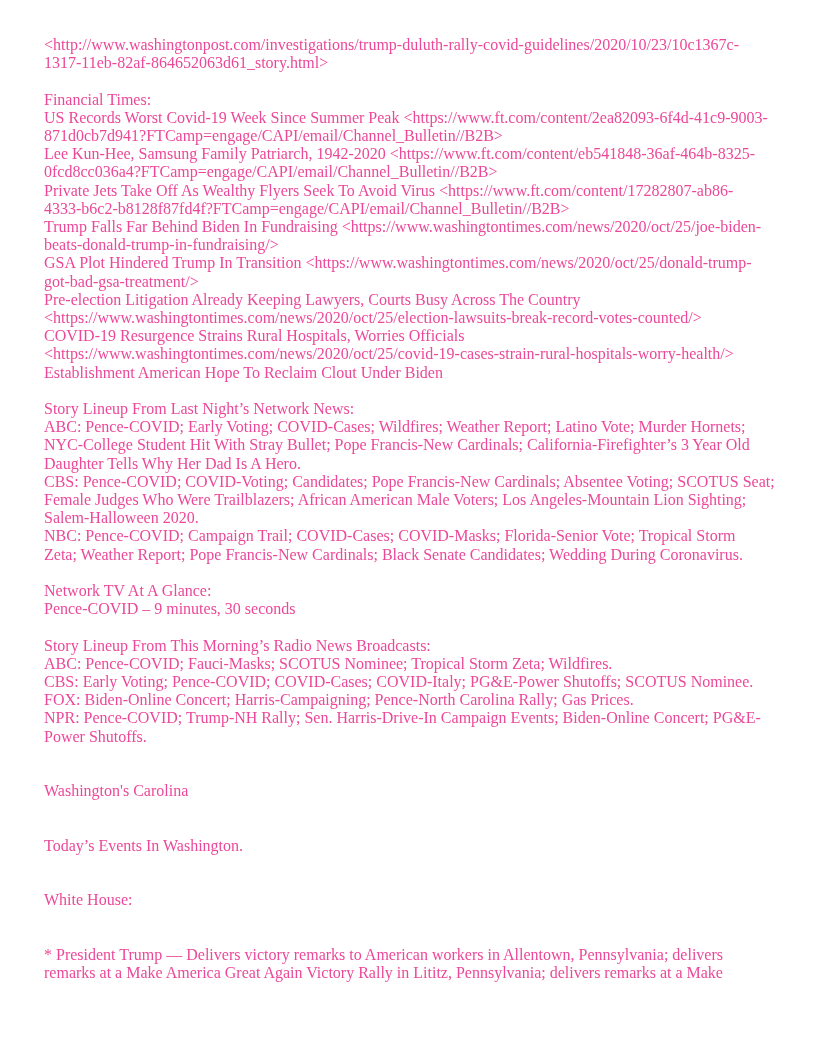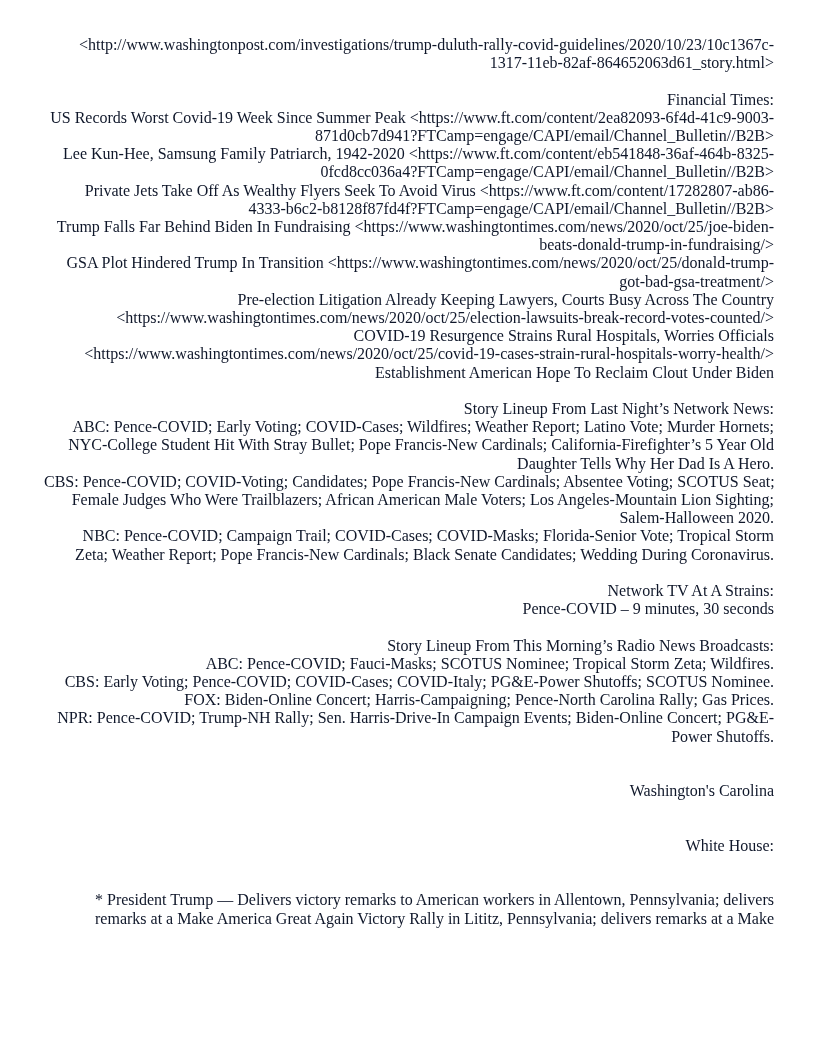--- a/index.html
+++ b/index.html
@@ -32,21 +32,21 @@
     line-height: 18.2px;
     min-height: 18.2px;
     white-space: pre;
     letter-spacing: 0;
   }
 </style>
 </head>
 <body>
 
 <div class="page">
-  <div id="doc-body" style="color: #0f172a; text-align: right;">
+  <div id="doc-body" style="color: #ec4899;">
       <div class="doc-section">
         <div class="line">&lt;http://www.washingtonpost.com/investigations/trump-duluth-rally-covid-guidelines/2020/10/23/10c1367c-</div>
         <div class="line">1317-11eb-82af-864652063d61_story.html&gt;</div>
         <div class="line"></div>
       </div>
       <div class="doc-section">
         <div class="line">Financial Times:</div>
         <div class="line">US Records Worst Covid-19 Week Since Summer Peak &lt;https://www.ft.com/content/2ea82093-6f4d-41c9-9003-</div>
         <div class="line">871d0cb7d941?FTCamp=engage/CAPI/email/Channel_Bulletin//B2B&gt;</div>
         <div class="line">Lee Kun-Hee, Samsung Family Patriarch, 1942-2020 &lt;https://www.ft.com/content/eb541848-36af-464b-8325-</div>
@@ -62,50 +62,55 @@
         <div class="line">Pre-election Litigation Already Keeping Lawyers, Courts Busy Across The Country</div>
         <div class="line">&lt;https://www.washingtontimes.com/news/2020/oct/25/election-lawsuits-break-record-votes-counted/&gt;</div>
         <div class="line">COVID-19 Resurgence Strains Rural Hospitals, Worries Officials</div>
         <div class="line">&lt;https://www.washingtontimes.com/news/2020/oct/25/covid-19-cases-strain-rural-hospitals-worry-health/&gt;</div>
         <div class="line">Establishment American Hope To Reclaim Clout Under Biden</div>
         <div class="line"></div>
       </div>
       <div class="doc-section">
         <div class="line">Story Lineup From Last Night’s Network News:</div>
         <div class="line">ABC: Pence-COVID; Early Voting; COVID-Cases; Wildfires; Weather Report; Latino Vote; Murder Hornets;</div>
-        <div class="line">NYC-College Student Hit With Stray Bullet; Pope Francis-New Cardinals; California-Firefighter’s 5 Year Old</div>
+        <div class="line">NYC-College Student Hit With Stray Bullet; Pope Francis-New Cardinals; California-Firefighter’s 3 Year Old</div>
         <div class="line">Daughter Tells Why Her Dad Is A Hero.</div>
         <div class="line">CBS: Pence-COVID; COVID-Voting; Candidates; Pope Francis-New Cardinals; Absentee Voting; SCOTUS Seat;</div>
         <div class="line">Female Judges Who Were Trailblazers; African American Male Voters; Los Angeles-Mountain Lion Sighting;</div>
         <div class="line">Salem-Halloween 2020.</div>
         <div class="line">NBC: Pence-COVID; Campaign Trail; COVID-Cases; COVID-Masks; Florida-Senior Vote; Tropical Storm</div>
         <div class="line">Zeta; Weather Report; Pope Francis-New Cardinals; Black Senate Candidates; Wedding During Coronavirus.</div>
         <div class="line"></div>
       </div>
       <div class="doc-section">
-        <div class="line">Network TV At A Strains:</div>
+        <div class="line">Network TV At A Glance:</div>
         <div class="line">Pence-COVID – 9 minutes, 30 seconds</div>
         <div class="line"></div>
       </div>
       <div class="doc-section">
         <div class="line">Story Lineup From This Morning’s Radio News Broadcasts:</div>
         <div class="line">ABC: Pence-COVID; Fauci-Masks; SCOTUS Nominee; Tropical Storm Zeta; Wildfires.</div>
         <div class="line">CBS: Early Voting; Pence-COVID; COVID-Cases; COVID-Italy; PG&amp;E-Power Shutoffs; SCOTUS Nominee.</div>
         <div class="line">FOX: Biden-Online Concert; Harris-Campaigning; Pence-North Carolina Rally; Gas Prices.</div>
         <div class="line">NPR: Pence-COVID; Trump-NH Rally; Sen. Harris-Drive-In Campaign Events; Biden-Online Concert; PG&amp;E-</div>
         <div class="line">Power Shutoffs.</div>
         <div class="line"></div>
         <div class="line"></div>
       </div>
       <div class="doc-section">
         <div class="line">Washington's Carolina</div>
         <div class="line"></div>
         <div class="line"></div>
       </div>
       <div class="doc-section">
+        <div class="line">Today’s Events In Washington.</div>
+        <div class="line"></div>
+        <div class="line"></div>
+      </div>
+      <div class="doc-section">
         <div class="line">White House:</div>
         <div class="line"></div>
         <div class="line"></div>
       </div>
       <div class="doc-section">
         <div class="line">* President Trump — Delivers victory remarks to American workers in Allentown, Pennsylvania; delivers</div>
         <div class="line">remarks at a Make America Great Again Victory Rally in Lititz, Pennsylvania; delivers remarks at a Make</div>
       </div>
     </div>
 </div>

